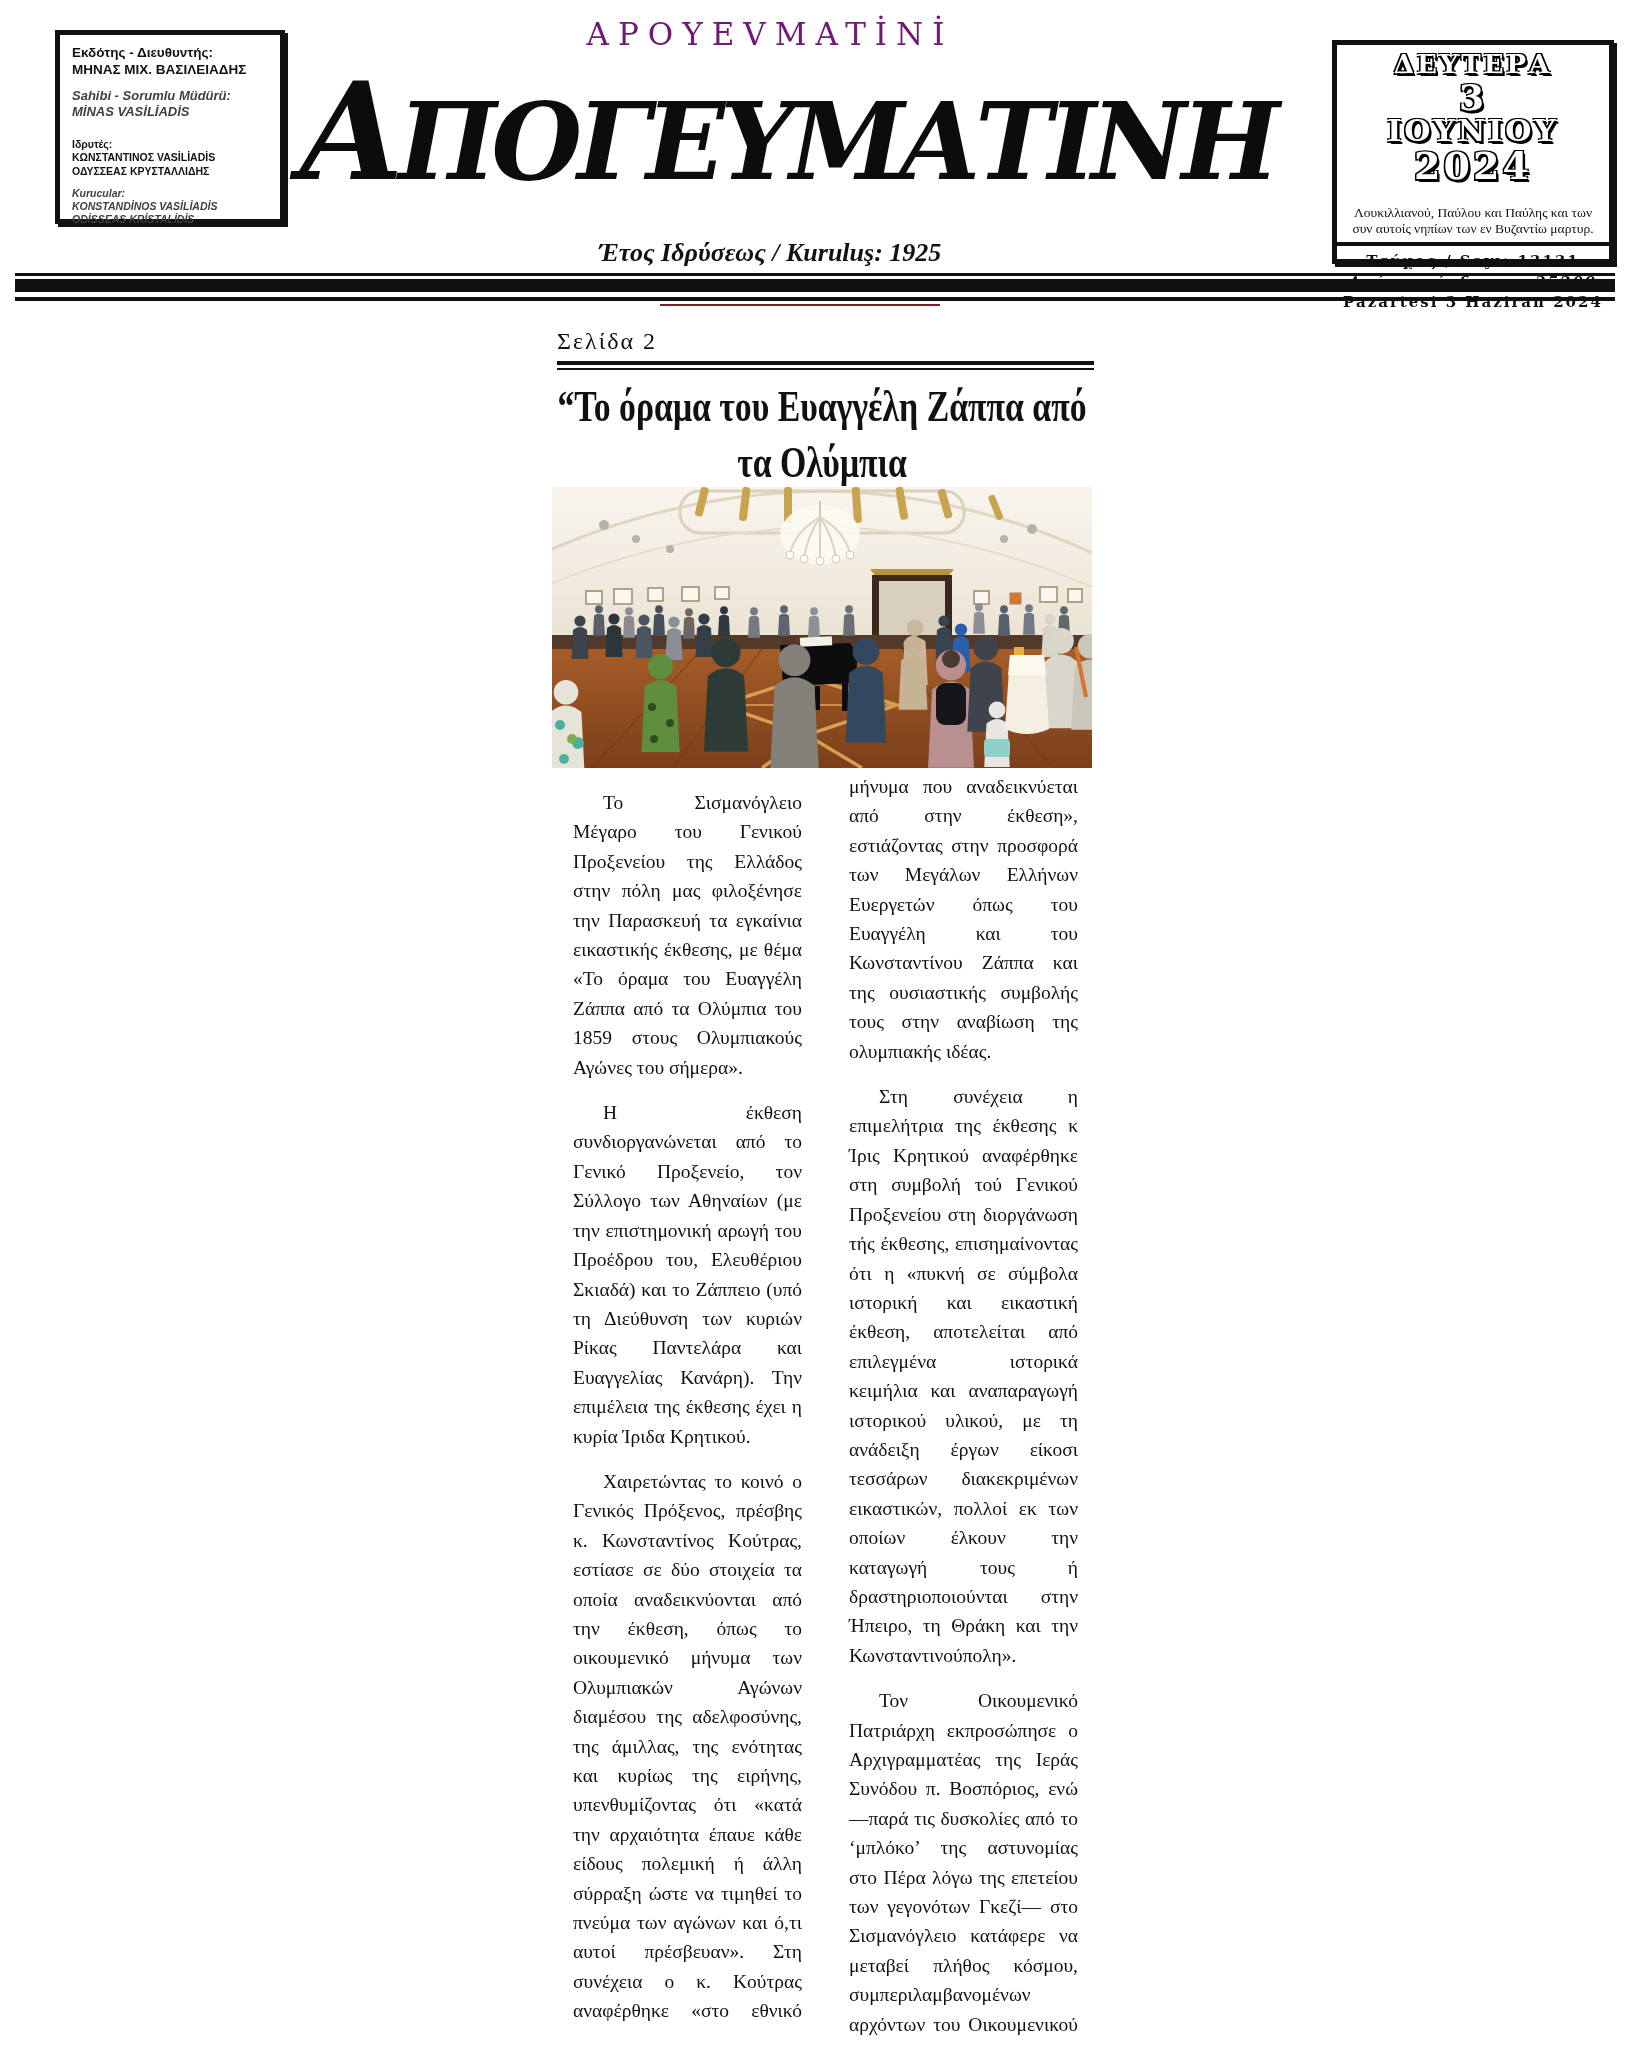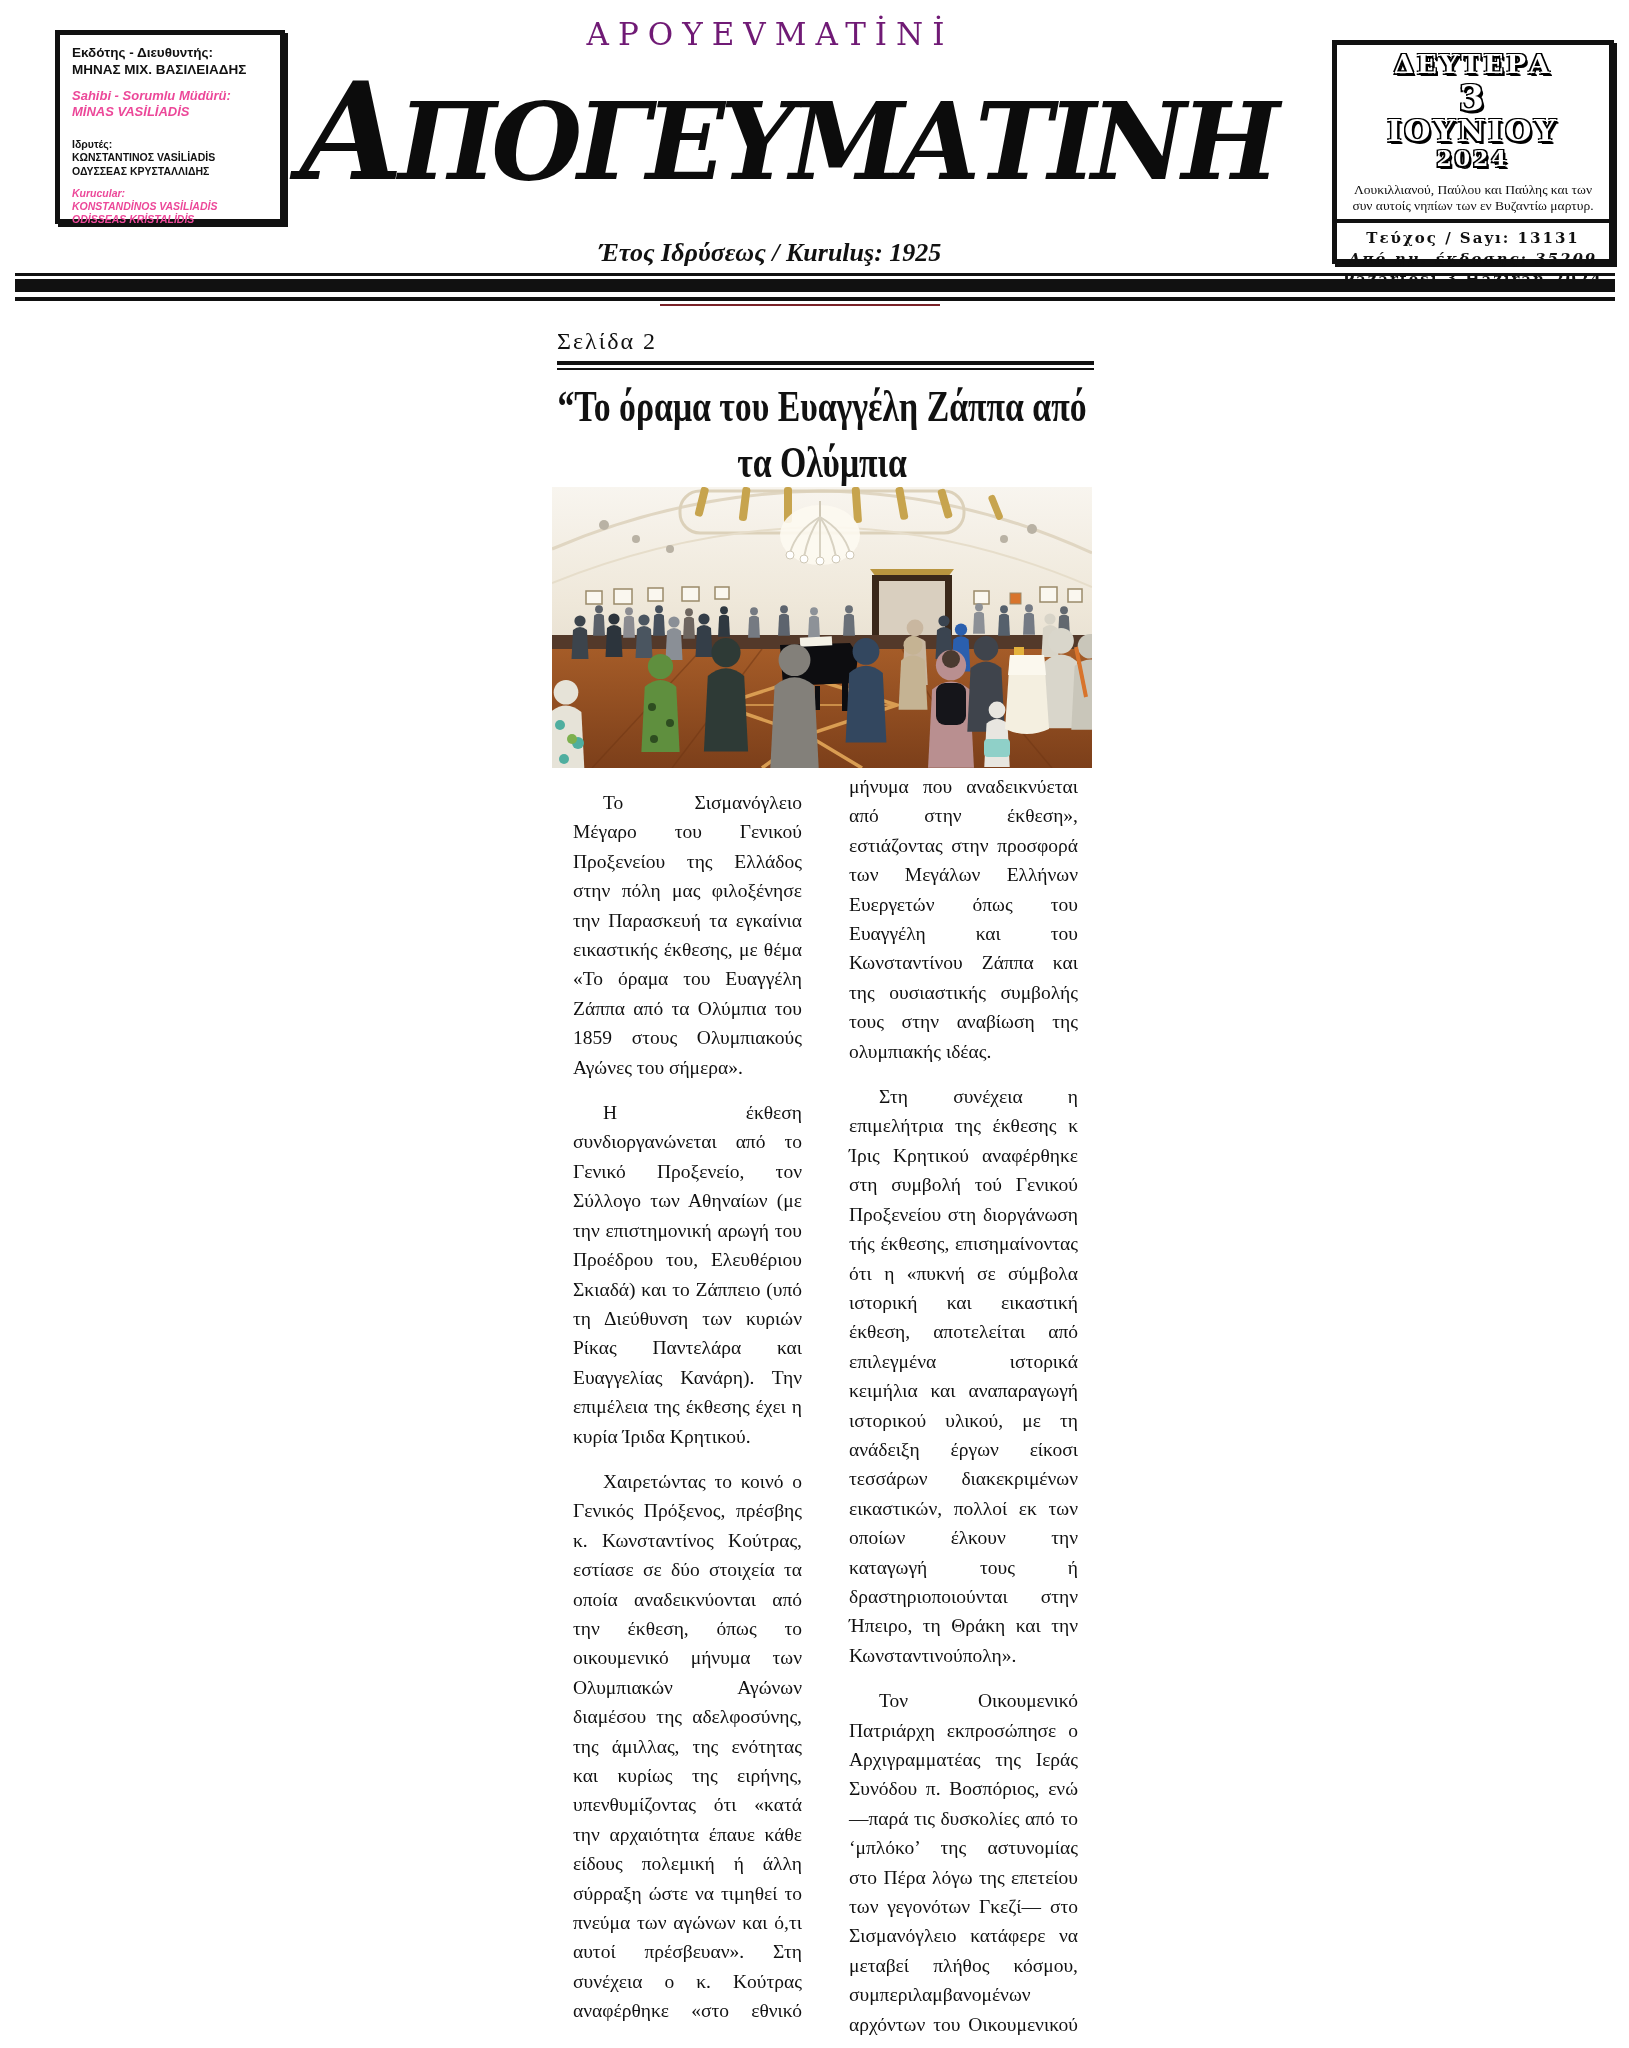--- a/index.html
+++ b/index.html
@@ -4,34 +4,34 @@
 <style>
   html,body{margin:0;padding:0;background:#fff;}
   #page{position:relative;width:1629px;height:2048px;background:#ffffff;overflow:hidden;
         font-family:"Liberation Serif",serif;color:#111;}
 
   
   .info-box{position:absolute;border:5px solid #111;box-shadow:3px 3px 0 #111;background:#fff;}
   #publisher-box{left:55px;top:30px;width:200px;height:168px;padding:10px 8px 6px 12px;
                  font-family:"Liberation Sans",sans-serif;}
   #publisher-box .gr{font-weight:bold;font-size:13.5px;line-height:1.25;}
-  #publisher-box .tr{font-weight:bold;font-style:italic;font-size:13px;line-height:1.25;color:#ec4899;}
+  #publisher-box .tr{font-weight:bold;font-style:italic;font-size:13px;line-height:1.25;color:#404040;}
   #publisher-box .small{font-size:10.5px;}
   #publisher-box .gap{height:9px;}
 
   #date-box{left:1332px;top:40px;width:272px;height:214px;text-align:center;}
   #date-box .upper{padding:6px 4px 4px;border-bottom:4px solid #111;}
   #date-box .lower{padding:5px 2px 4px;}
   .engraved{font-family:"DejaVu Serif",serif;font-weight:bold;color:#fff;letter-spacing:3px;
             text-shadow:-1.5px -1.5px 0 #000,1.5px -1.5px 0 #000,-1.5px 1.5px 0 #000,
                         1.5px 1.5px 0 #000,2.5px 2.5px 0 #000;}
   .weekday{font-size:26px;line-height:1.0;}
   .daynum{font-size:36px;line-height:1.0;margin-top:2px;}
   .month{font-size:30px;line-height:1.05;}
-  .yearnum{font-size:22px;line-height:1.0;margin-bottom:13px;}
+  .yearnum{font-size:38px;line-height:1.0;margin-bottom:20px;}
   .saints{font-size:13.5px;line-height:1.25;font-family:"Liberation Serif",serif;}
   .issue-line{font-family:"DejaVu Serif",serif;font-weight:bold;font-size:15px;letter-spacing:2px;line-height:1.35;}
   .issue-line.it{font-style:italic;}
 
   
   #top-name{position:absolute;left:300px;top:16px;width:940px;text-align:center;
             font-family:"DejaVu Serif",serif;font-size:31px;letter-spacing:9px;color:#701a75;}
   #logo{position:absolute;left:300px;top:42px;width:940px;text-align:center;
         font-family:"DejaVu Serif",serif;font-style:italic;font-weight:bold;
         font-size:104px;letter-spacing:-5px;line-height:1.35;color:#0c0c0c;

